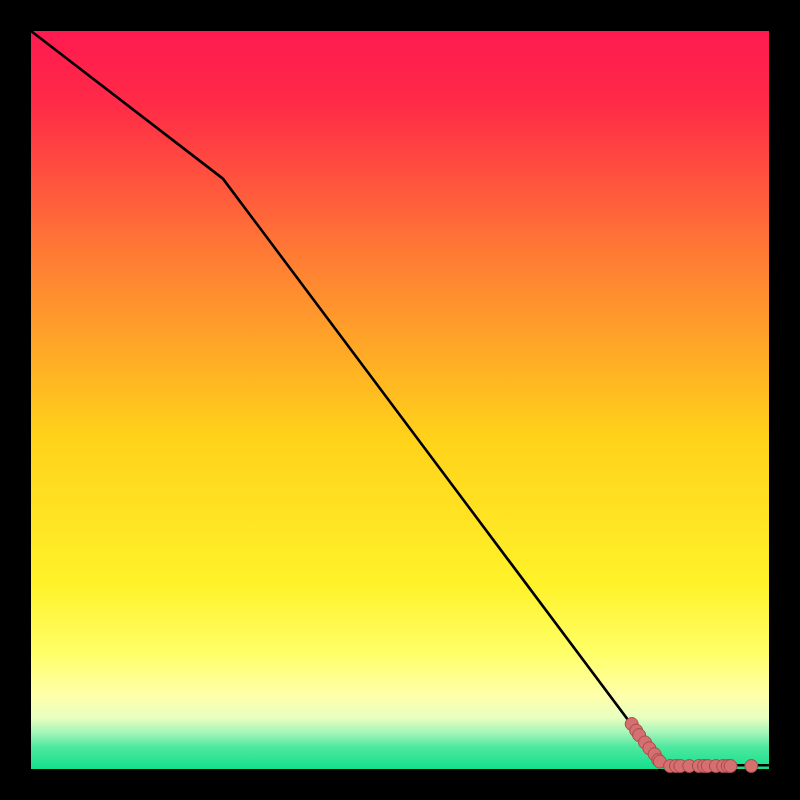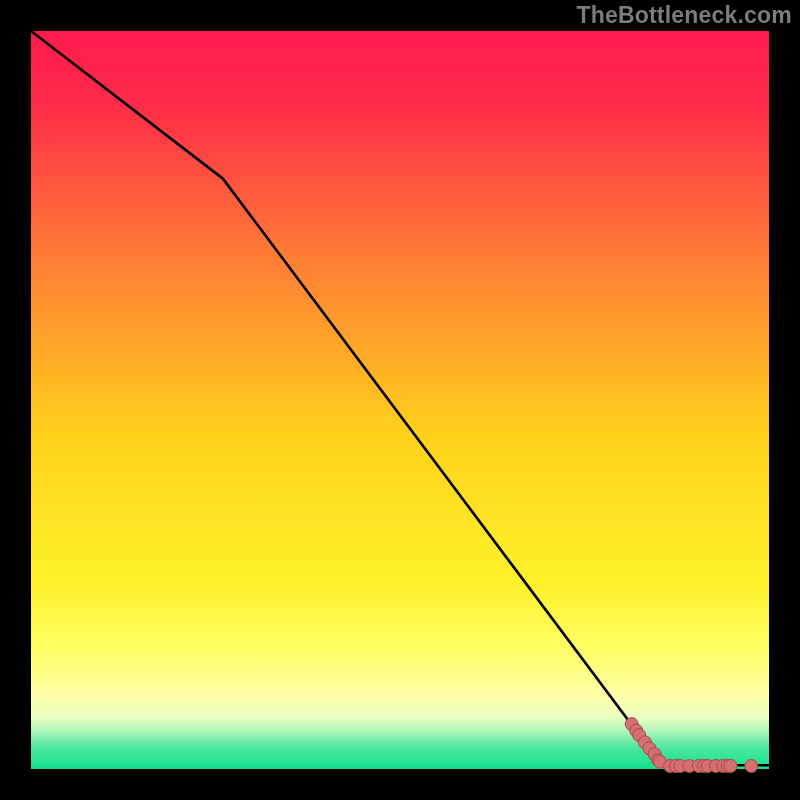--- a/index.html
+++ b/index.html
@@ -77,14 +77,13 @@
         <circle cx="704.1" cy="766.0" r="6.5" fill="#d66f6f" stroke="#a84a4a" stroke-width="1"></circle>
         <circle cx="707.7" cy="766.0" r="6.5" fill="#d66f6f" stroke="#a84a4a" stroke-width="1"></circle>
         <circle cx="715.9" cy="766.0" r="6.5" fill="#d66f6f" stroke="#a84a4a" stroke-width="1"></circle>
         <circle cx="723.2" cy="766.0" r="6.5" fill="#d66f6f" stroke="#a84a4a" stroke-width="1"></circle>
         <circle cx="727.7" cy="766.0" r="6.5" fill="#d66f6f" stroke="#a84a4a" stroke-width="1"></circle>
         <circle cx="730.6" cy="766.0" r="6.5" fill="#d66f6f" stroke="#a84a4a" stroke-width="1"></circle>
         <circle cx="751.3" cy="766.0" r="6.5" fill="#d66f6f" stroke="#a84a4a" stroke-width="1"></circle>
       </g>
   </svg>
 
-  <div class="watermark">TheBottleneck.com</div>
 </div>
 
 </body></html>

